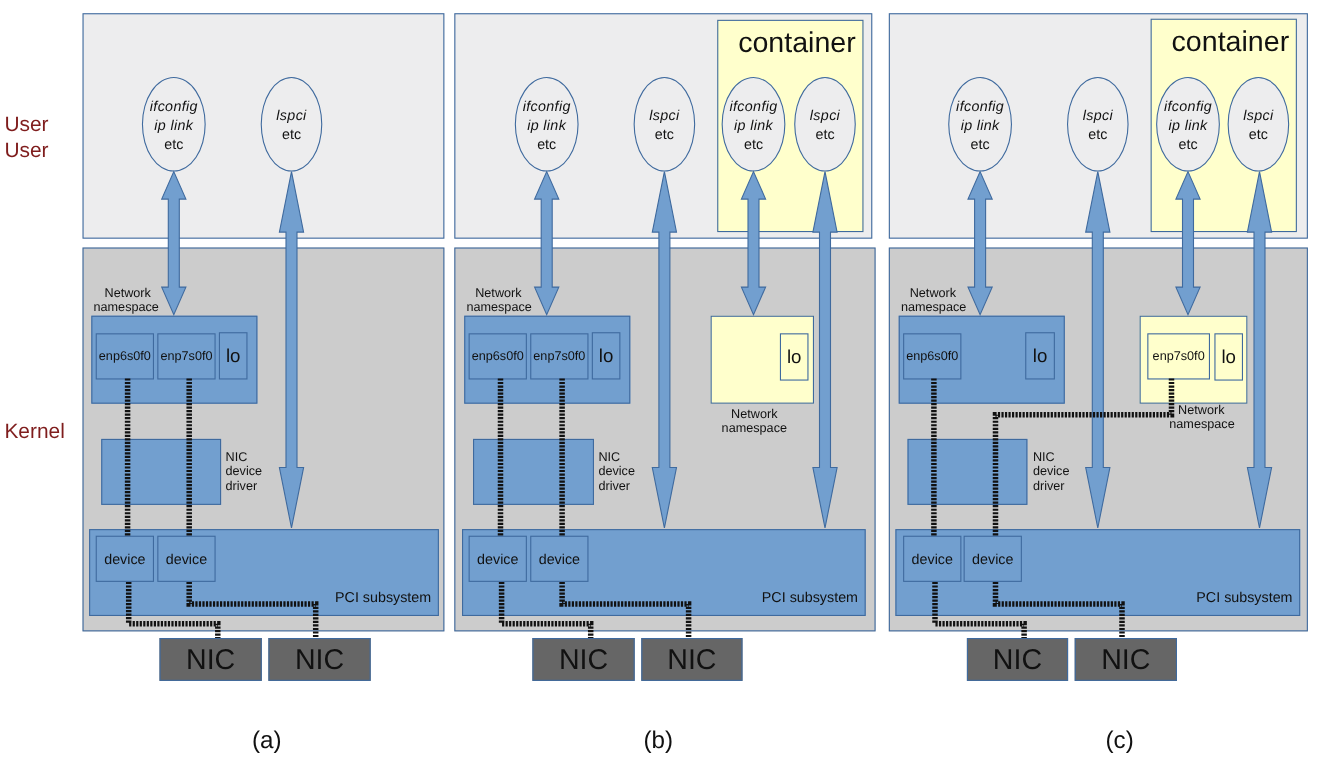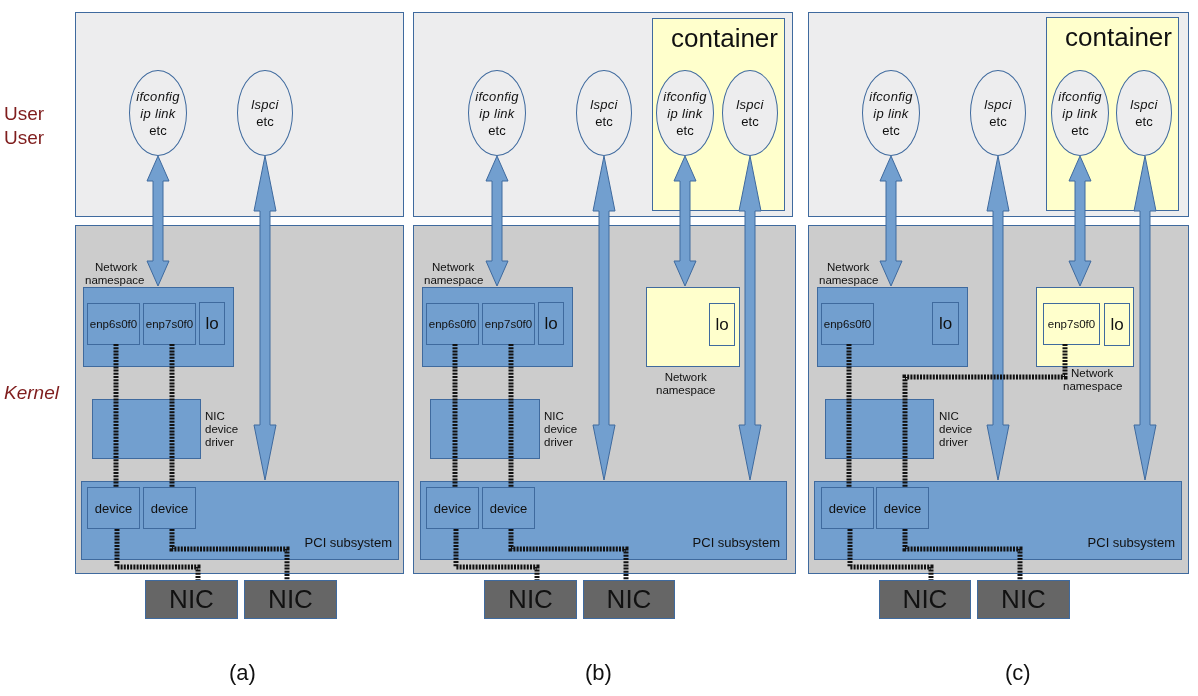--- a/index.html
+++ b/index.html
@@ -27,21 +27,21 @@
   .caption { font-size:22px; }
   svg.overlay { position:absolute; left:0; top:0; z-index:5; pointer-events:none; }
 </style>
 </head>
 <body>
 
 <div class="abs side-label" style="left:4px;top:102px;">
   <div>User</div>
   <div>User</div>
 </div>
-<div class="abs side-label" style="left:4px;top:381px;font-style:italic;">Kernel</div>
+<div class="abs side-label" style="left:4px;top:381px;">Kernel</div>
 
 <div>
   <div class="abs userspace" style="left:75px;top:12px;width:329px;height:205px;"></div>
   <div class="abs kernel" style="left:75px;top:225px;width:329px;height:349px;"></div>
 
   <div class="abs oval" style="left:129px;top:70px;width:58px;height:86px;">
     <span class="it">ifconfig</span>
     <span class="it">ip link</span>
     <span>etc</span>
   </div>

